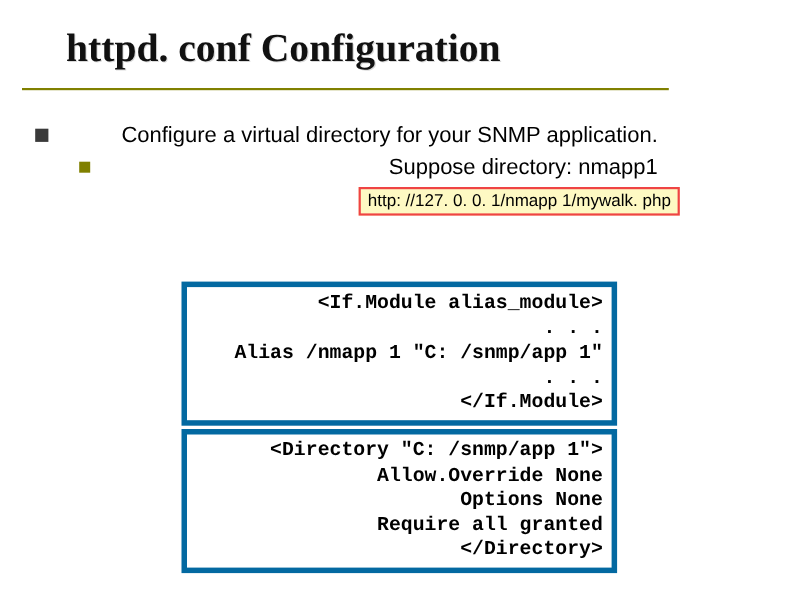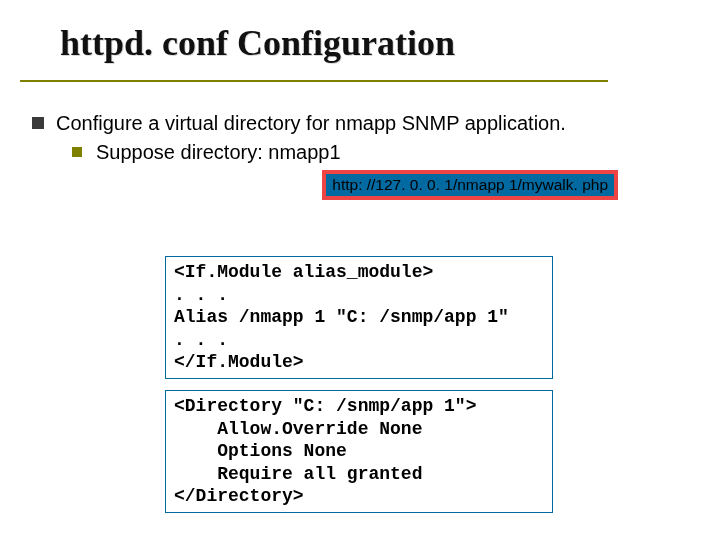--- a/index.html
+++ b/index.html
@@ -10,20 +10,21 @@
     background: #fff;
     font-family: Arial, Helvetica, sans-serif;
     color: #000;
     overflow: hidden;
   }
   .slide {
     position: relative;
     width: 628px;
     height: 540px;
     box-sizing: border-box;
+    text-align: right;
   }
   .title {
     position: absolute;
     left: 60px;
     top: 22px;
     font-family: "Times New Roman", Times, serif;
     font-size: 36px;
     font-weight: bold;
     color: #111;
     text-shadow: 1px 1px 0 rgba(0,0,0,0.15);
@@ -70,28 +71,28 @@
     left: 0;
     top: 8px;
     width: 10px;
     height: 10px;
     background: #808000;
   }
   .url-box {
     position: absolute;
     right: 10px;
     top: 170px;
-    border: 4px solid #ef4444;
+    border: 2px solid #ef4444;
     padding: 2px 6px;
     font-size: 15.5px;
     font-family: Arial, sans-serif;
-    background: #0369a1;
+    background: #fef9c3;
   }
   .codebox {
-    border: 1px solid #0369a1;
+    border: 5px solid #0369a1;
     background: #fff;
     font-family: "Courier New", Courier, monospace;
     font-size: 18px;
     font-weight: bold;
     line-height: 1.25;
     white-space: pre;
     padding: 4px 8px;
     color: #000;
   }
   .codebox1 {
@@ -111,21 +112,21 @@
 <body>
 
 <div class="slide">
 
   <div class="title">httpd. conf Configuration</div>
 
   <div class="rule"></div>
 
   <div class="body">
     <div class="b1">
-      <span>Configure a virtual directory for nmapp SNMP application.</span>
+      <span>Configure a virtual directory for your SNMP application.</span>
     </div>
     <div class="b2">
       <span>Suppose directory: nmapp1</span>
     </div>
   </div>
 
   <div class="url-box">http: //127. 0. 0. 1/nmapp 1/mywalk. php</div>
 
   <div class="codebox codebox1">&lt;If.Module alias_module&gt;
 . . .

